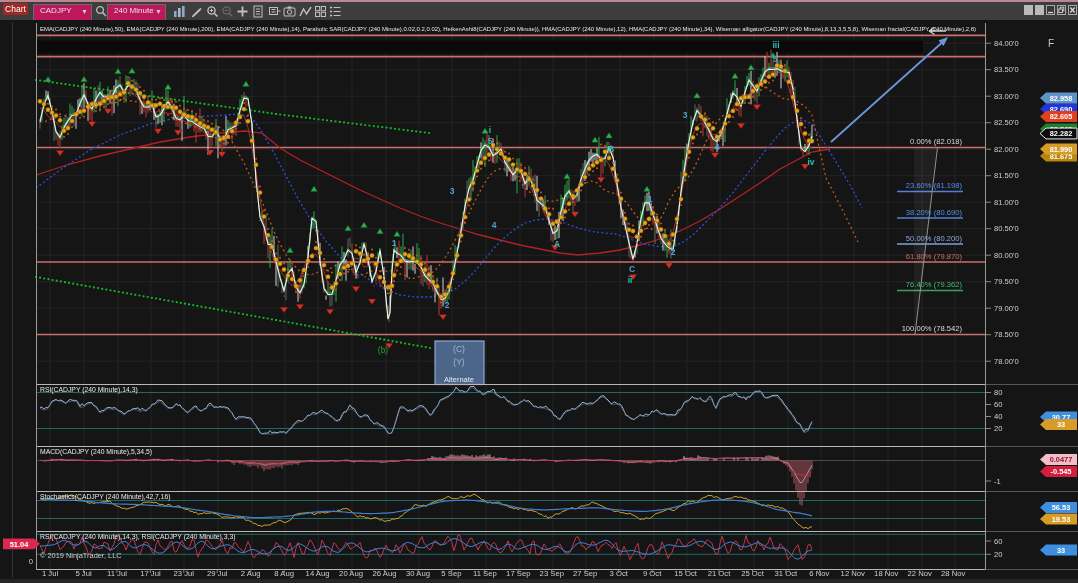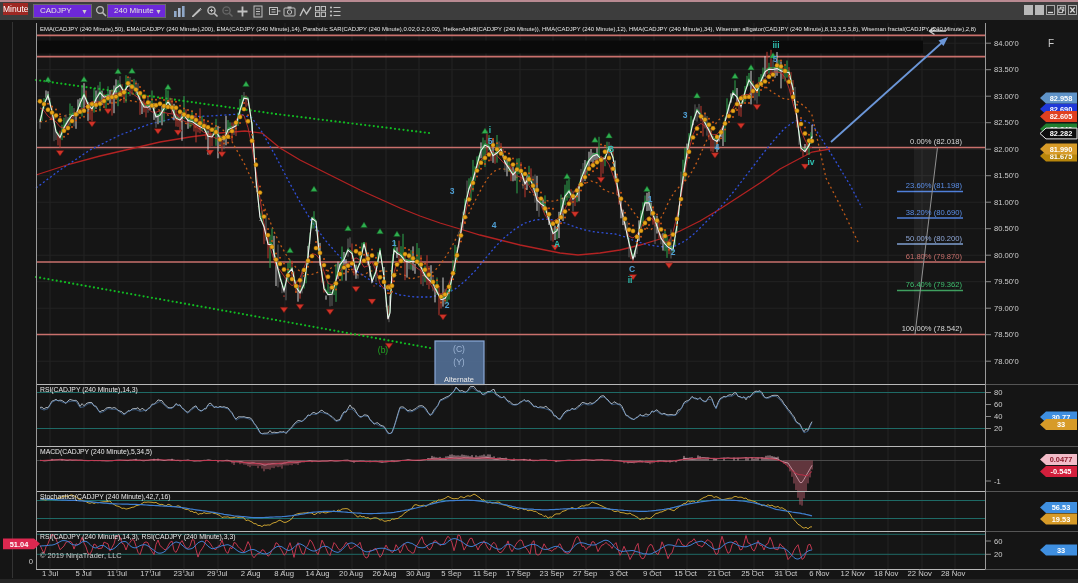--- a/index.html
+++ b/index.html
@@ -1,24 +1,24 @@
 <!DOCTYPE html>
 <html><head><meta charset="utf-8"><style>
 *{margin:0;padding:0;box-sizing:border-box}
 body{width:1078px;height:583px;background:#131313;font-family:"Liberation Sans",sans-serif;overflow:hidden;position:relative}
 #topline{position:absolute;left:0;top:0;width:1078px;height:2px;background:#b98a92}
 #toolbar{position:absolute;left:0;top:2px;width:1078px;height:18px;background:#3d3d3d}
 #tab{position:absolute;left:3px;top:1px;width:25px;height:12px;background:#9e2823;color:#fff;font-size:8.5px;text-align:center;line-height:12px}
-.dd{position:absolute;top:2px;height:14px;background:#6d28d9;border:1px solid #6a6a6a;color:#e2e2e2;font-size:8px;line-height:11px;padding-left:6px}
+.dd{position:absolute;top:2px;height:22px;background:#be185d;border:1px solid #6a6a6a;color:#e2e2e2;font-size:8px;line-height:11px;padding-left:6px}
 .chev{position:absolute;right:3px;top:1px;font-size:7px;color:#ccc}
 #chartsvg{position:absolute;left:0;top:0}
 </style></head><body>
 <div id="topline"></div>
 <div id="toolbar">
-<div id="tab">Minute</div>
+<div id="tab">Chart</div>
 <div class="dd" style="left:33px;width:59px">CADJPY<span class="chev">▼</span></div>
 <svg style="position:absolute;left:95px;top:3px" width="12" height="12" viewBox="0 0 12 12">
       <circle cx="5" cy="5" r="3.4" fill="none" stroke="#b8b8b8" stroke-width="1.3"></circle>
       <path d="M7.6 7.6 L11 11" stroke="#b8b8b8" stroke-width="1.5"></path>
     </svg>
 <div class="dd" style="left:107px;width:59px">240 Minute<span class="chev">▼</span></div>
 <svg style="position:absolute;left:173px;top:3px" width="13" height="13" viewBox="0 0 13 13">
       <rect x="1" y="6" width="2.6" height="6" fill="#8fa8c8"></rect>
       <rect x="5" y="3" width="2.6" height="9" fill="#a8b8d0"></rect>
       <rect x="9" y="1" width="2.6" height="11" fill="#8fa8c8"></rect>

